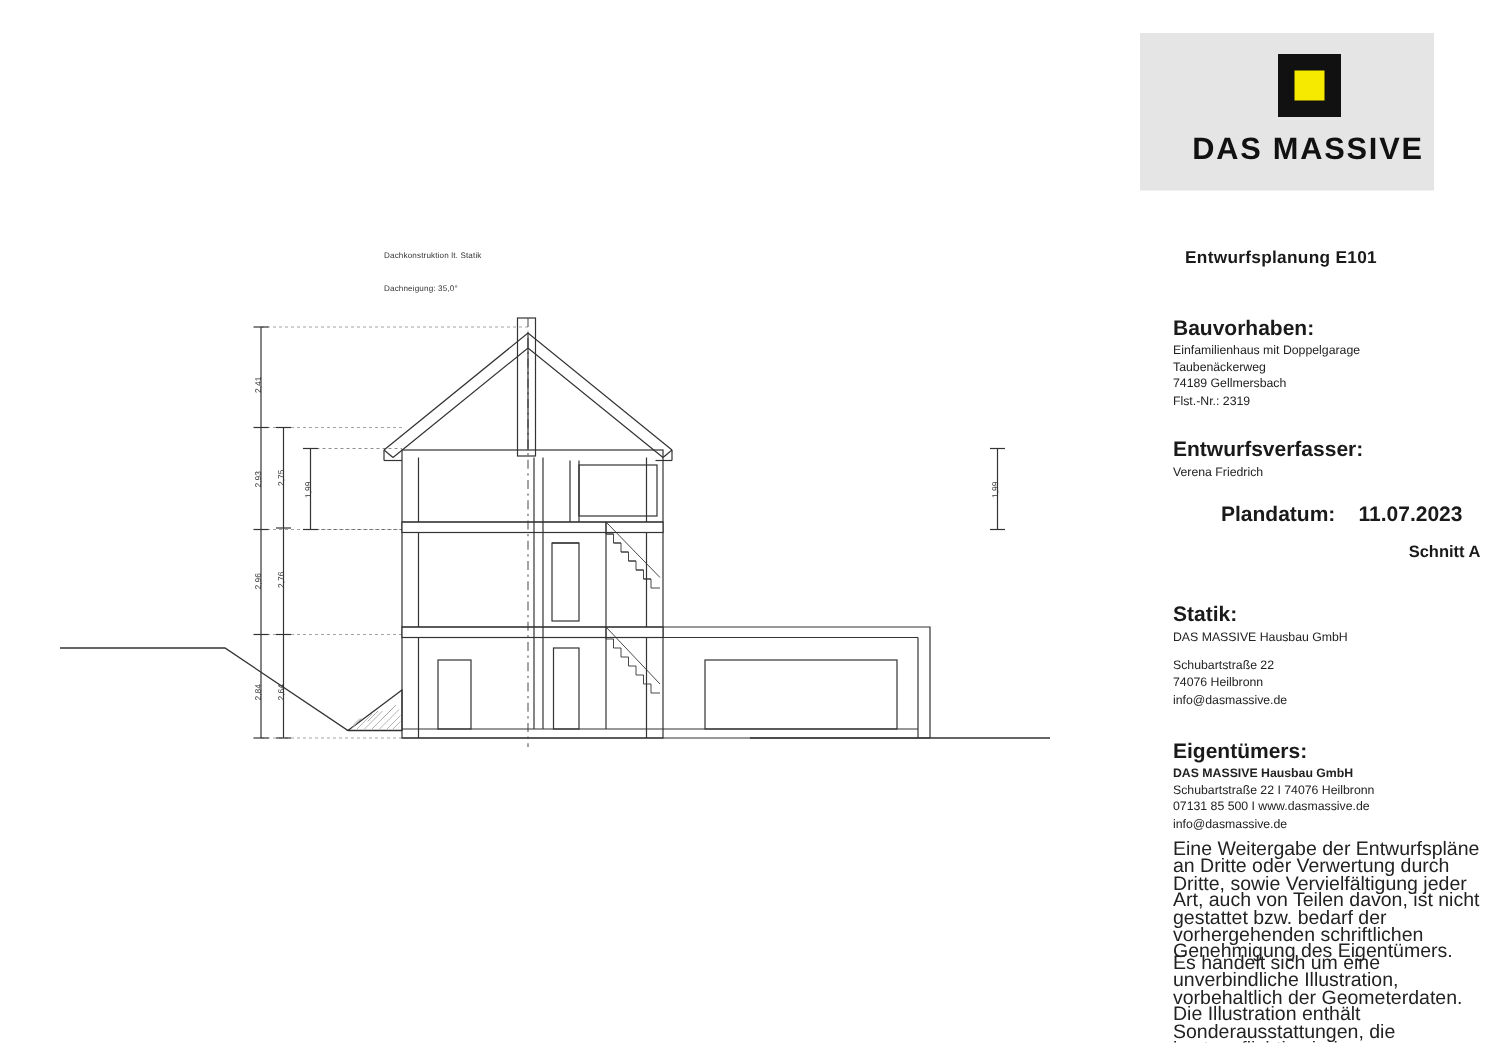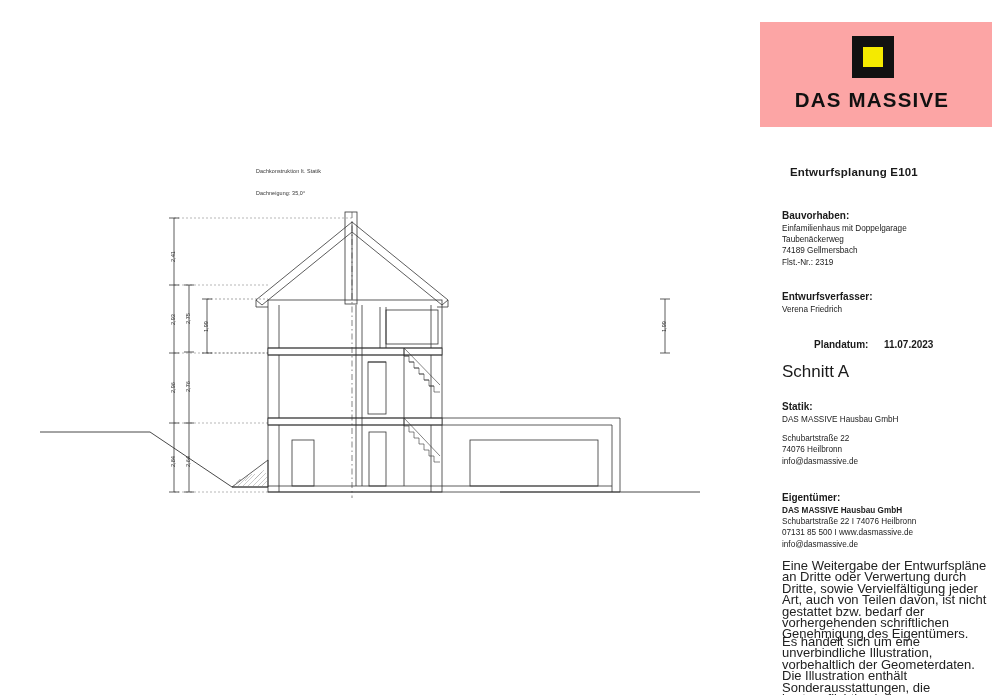--- a/index.html
+++ b/index.html
@@ -13,22 +13,22 @@
   }
   .sheet{position:absolute;inset:0;background:#fff;}
 
   
   .panel{
     position:absolute;
     left:760px;top:0;width:240px;height:695px;
     background:#fff;
   }
   .logo-box{
-    position:absolute;left:0px;top:22px;width:232px;height:105px;
-    background:#fca5a5;
+    position:absolute;left:0px;top:22px;width:196px;height:105px;
+    background:#e5e5e5;
   }
   .logo-mark{
     position:absolute;left:92px;top:14px;width:42px;height:42px;
     background:#111;
   }
   .logo-mark-inner{
     position:absolute;left:11px;top:11px;width:20px;height:20px;
     background:#f5ea00;
   }
   .logo-text{
@@ -37,24 +37,24 @@
     font-weight:bold;font-size:20.5px;letter-spacing:1.2px;color:#111;
   }
 
   .panel-inner{position:absolute;left:22px;top:0;width:210px;}
 
   .title-main{
     position:absolute;top:166px;left:0;
     font-weight:bold;font-size:11.5px;letter-spacing:.2px;margin-left:8px;
   }
   .blk{position:absolute;left:0;width:205px;}
-  .lbl{font-weight:bold;font-size:10px;margin-bottom:2px;}
+  .lbl{font-weight:bold;font-size:14px;margin-bottom:2px;}
   .ln{font-size:8.2px;line-height:11.2px;color:#222;}
   .ln.b{font-weight:bold;}
-  .sec-title{font-weight:normal;font-size:17px;}
+  .sec-title{font-weight:bold;font-size:11px;text-align:right;}
   .small-para{font-size:13px;line-height:11.4px;color:#222;}
 
   
   .draw{position:absolute;left:0;top:0;width:760px;height:695px;}
   .note{position:absolute;font-size:5.4px;color:#333;letter-spacing:.1px;}
   .dimlabel{
     position:absolute;font-size:5.6px;color:#333;
     transform:rotate(-90deg);transform-origin:left top;white-space:nowrap;
   }
   svg{display:block;}
@@ -243,21 +243,21 @@
       <div class="blk" style="top:401px;">
         <div class="lbl">Statik:</div>
         <div class="ln">DAS MASSIVE Hausbau GmbH</div>
         <div class="ln" style="height:8px;"></div>
         <div class="ln">Schubartstraße 22</div>
         <div class="ln">74076 Heilbronn</div>
         <div class="ln">info@dasmassive.de</div>
       </div>
 
       <div class="blk" style="top:492px;">
-        <div class="lbl">Eigentümer:</div>
+        <div class="lbl">Eigentümers:</div>
         <div class="ln b">DAS MASSIVE Hausbau GmbH</div>
         <div class="ln">Schubartstraße 22 I 74076 Heilbronn</div>
         <div class="ln">07131 85 500 I www.dasmassive.de</div>
         <div class="ln">info@dasmassive.de</div>
       </div>
 
       <div class="blk" style="top:560px;">
         <div class="small-para">Eine Weitergabe der Entwurfspläne an Dritte oder Verwertung durch Dritte, sowie Vervielfältigung jeder Art, auch von Teilen davon, ist nicht gestattet bzw. bedarf der vorhergehenden schriftlichen Genehmigung des Eigentümers.</div>
       </div>
 

